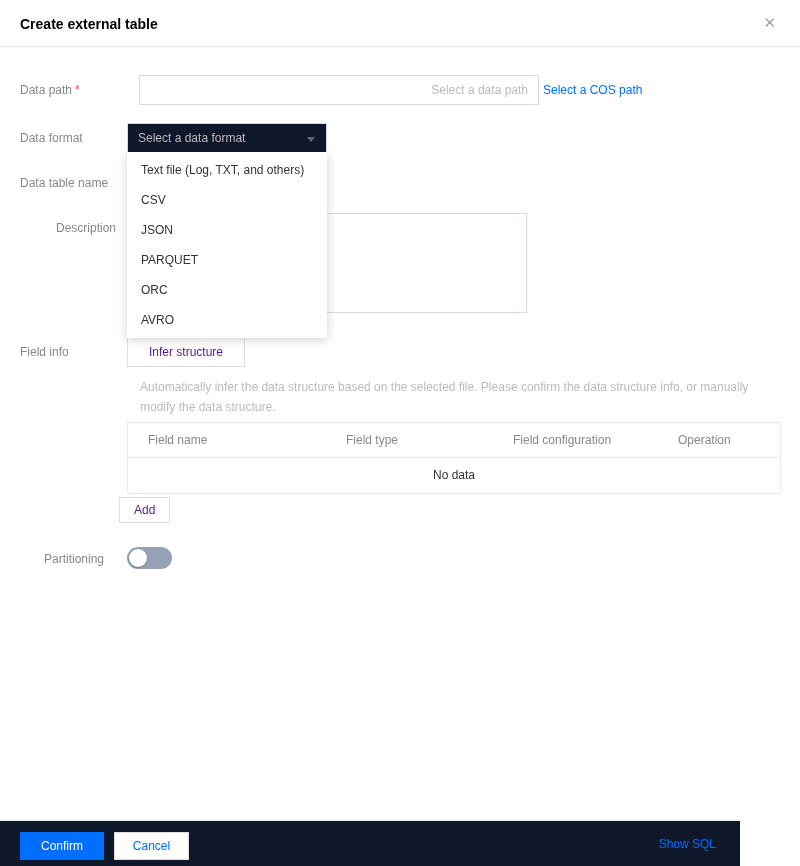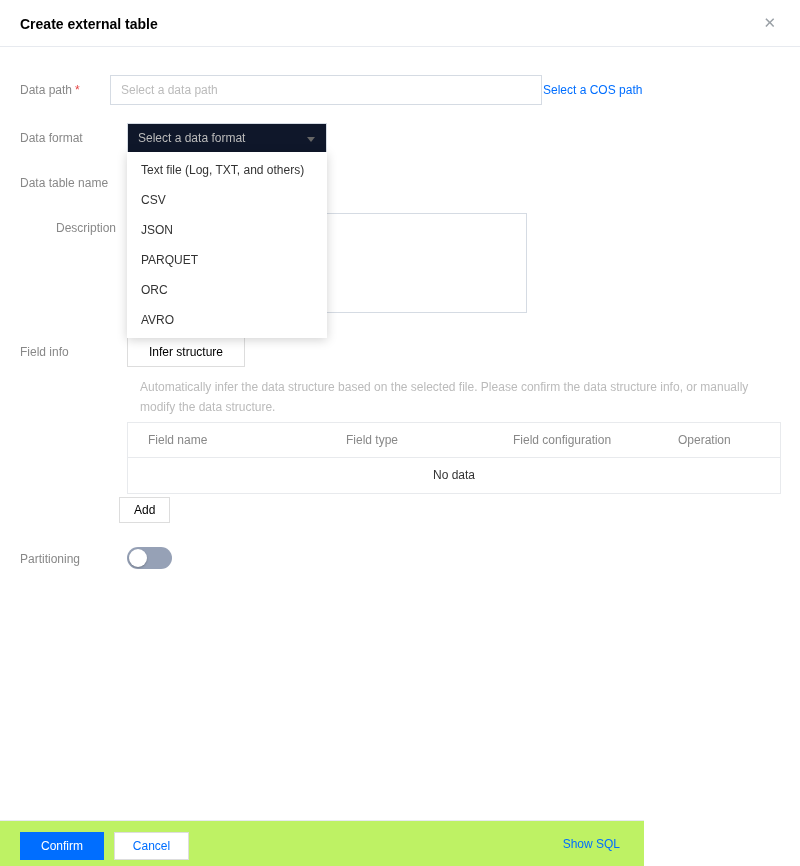--- a/index.html
+++ b/index.html
@@ -16,21 +16,21 @@
   .lbl { position:absolute; left:20px; height:30px; line-height:30px; color:#888; }
   .req { color:#e54545; margin-left:3px; }
 
   
   .tinput, .ttextarea {
     position:absolute; border:1px solid #d5dbe3; background:#fff;
     font-family:"Liberation Sans", sans-serif; font-size:12px; color:#333;
     padding:0 10px; outline:none;
   }
   .tinput::placeholder, .ttextarea::placeholder { color:#bbbbbb; }
-  .in-datapath { left:110px; top:75px; width:432px; height:30px; }
+  .in-datapath { left:139px; top:75px; width:400px; height:30px;text-align:right; }
   .link { color:#006eff; text-decoration:none; cursor:pointer; }
   .cos-link { position:absolute; left:543px; top:75px; line-height:30px; }
 
   
   .select { position:absolute; left:127px; top:123px; width:200px; height:30px;
     border:1px solid #d5dbe3; background:#0f172a; display:flex; align-items:center;
     padding:0 10px; cursor:pointer; }
   .select .ph { color:#bbbbbb; }
   .caret { position:absolute; right:11px; top:13px; width:0; height:0;
     border-left:4px solid transparent; border-right:4px solid transparent; border-top:5px solid #666; }
@@ -40,40 +40,40 @@
 
   
   .dropdown { position:absolute; left:127px; top:152px; width:200px; z-index:10;
     background:#fff; padding:3px 0; box-shadow:0 2px 10px rgba(0,0,0,0.18); }
   .dd-item { height:30px; line-height:30px; padding:0 14px; color:#333; cursor:pointer; white-space:nowrap; }
 
   
   .in-desc { left:127px; top:213px; width:400px; height:100px; padding:6px 10px; resize:none; z-index:0; }
 
   
-  .btn-plain { position:absolute; background:#fff; border:1px solid #ddd; color:#000000;
+  .btn-plain { position:absolute; background:#fff; border:1px solid #ddd; color:#4c1d95;
     font-family:"Liberation Sans", sans-serif; font-size:12px; cursor:pointer; }
   .btn-infer { left:127px; top:337px; width:118px; height:30px; }
   .help { position:absolute; left:140px; top:377px; width:632px; line-height:20px; color:#bbbbbb; }
 
   
   .ftable { position:absolute; left:127px; top:422px; width:654px; border:1px solid #e8eaed; background:#fff; }
   .ftable-head { position:relative; height:35px; border-bottom:1px solid #e8eaed; }
   .ftable-head .th { position:absolute; top:0; height:35px; line-height:35px; color:#888; white-space:nowrap; }
   .ftable-empty { height:35px; line-height:35px; text-align:center; color:#333; }
   .btn-add { left:119px; top:497px; height:26px; padding:0 14px; }
 
   
   .toggle { position:absolute; left:127px; top:547px; width:45px; height:22px;
     border-radius:11px; background:#96a1b6; cursor:pointer; }
   .knob { position:absolute; left:2px; top:2px; width:18px; height:18px; border-radius:50%;
     background:#fff; box-shadow:0 1px 2px rgba(0,0,0,0.25); }
 
   
-  .ftr { position:absolute; left:0; top:820px; width:644px; height:46px; border-top:1px solid #e7eaef; background:#bef264; }
+  .ftr { position:absolute; left:0; top:820px; width:740px; height:46px; border-top:1px solid #e7eaef; background:#0f172a; }
   .btn-confirm { position:absolute; left:20px; top:11px; width:84px; height:28px;
     background:#006eff; color:#fff; border:none; font-family:"Liberation Sans", sans-serif; font-size:12px; cursor:pointer; }
   .btn-cancel { position:absolute; left:114px; top:11px; width:75px; height:28px;
     background:#fff; border:1px solid #ddd; color:#006eff;
     font-family:"Liberation Sans", sans-serif; font-size:12px; cursor:pointer; }
   .showsql { position:absolute; right:24px; top:12px; line-height:22px; }
 </style>
 </head>
 <body>
 
@@ -119,21 +119,21 @@
     <div class="ftable-head">
         <span class="th" style="left: 20px; text-align: center;">Field name</span>
         <span class="th" style="left: 218px;">Field type</span>
         <span class="th" style="left: 385px;">Field configuration</span>
         <span class="th" style="left: 550px;">Operation</span>
       </div>
     <div class="ftable-empty">No data</div>
   </div>
   <button class="btn-plain btn-add">Add</button>
 
-  <div class="lbl" style="top:544px;">Partitioning</div>
+  <div class="lbl" style="top:544px;margin-left:24px;">Partitioning</div>
   <div class="toggle">
     <span class="knob"></span>
   </div>
 
   <div class="ftr">
     <button class="btn-confirm">Confirm</button>
     <button class="btn-cancel">Cancel</button>
     <a class="link showsql">Show SQL</a>
   </div>
 

